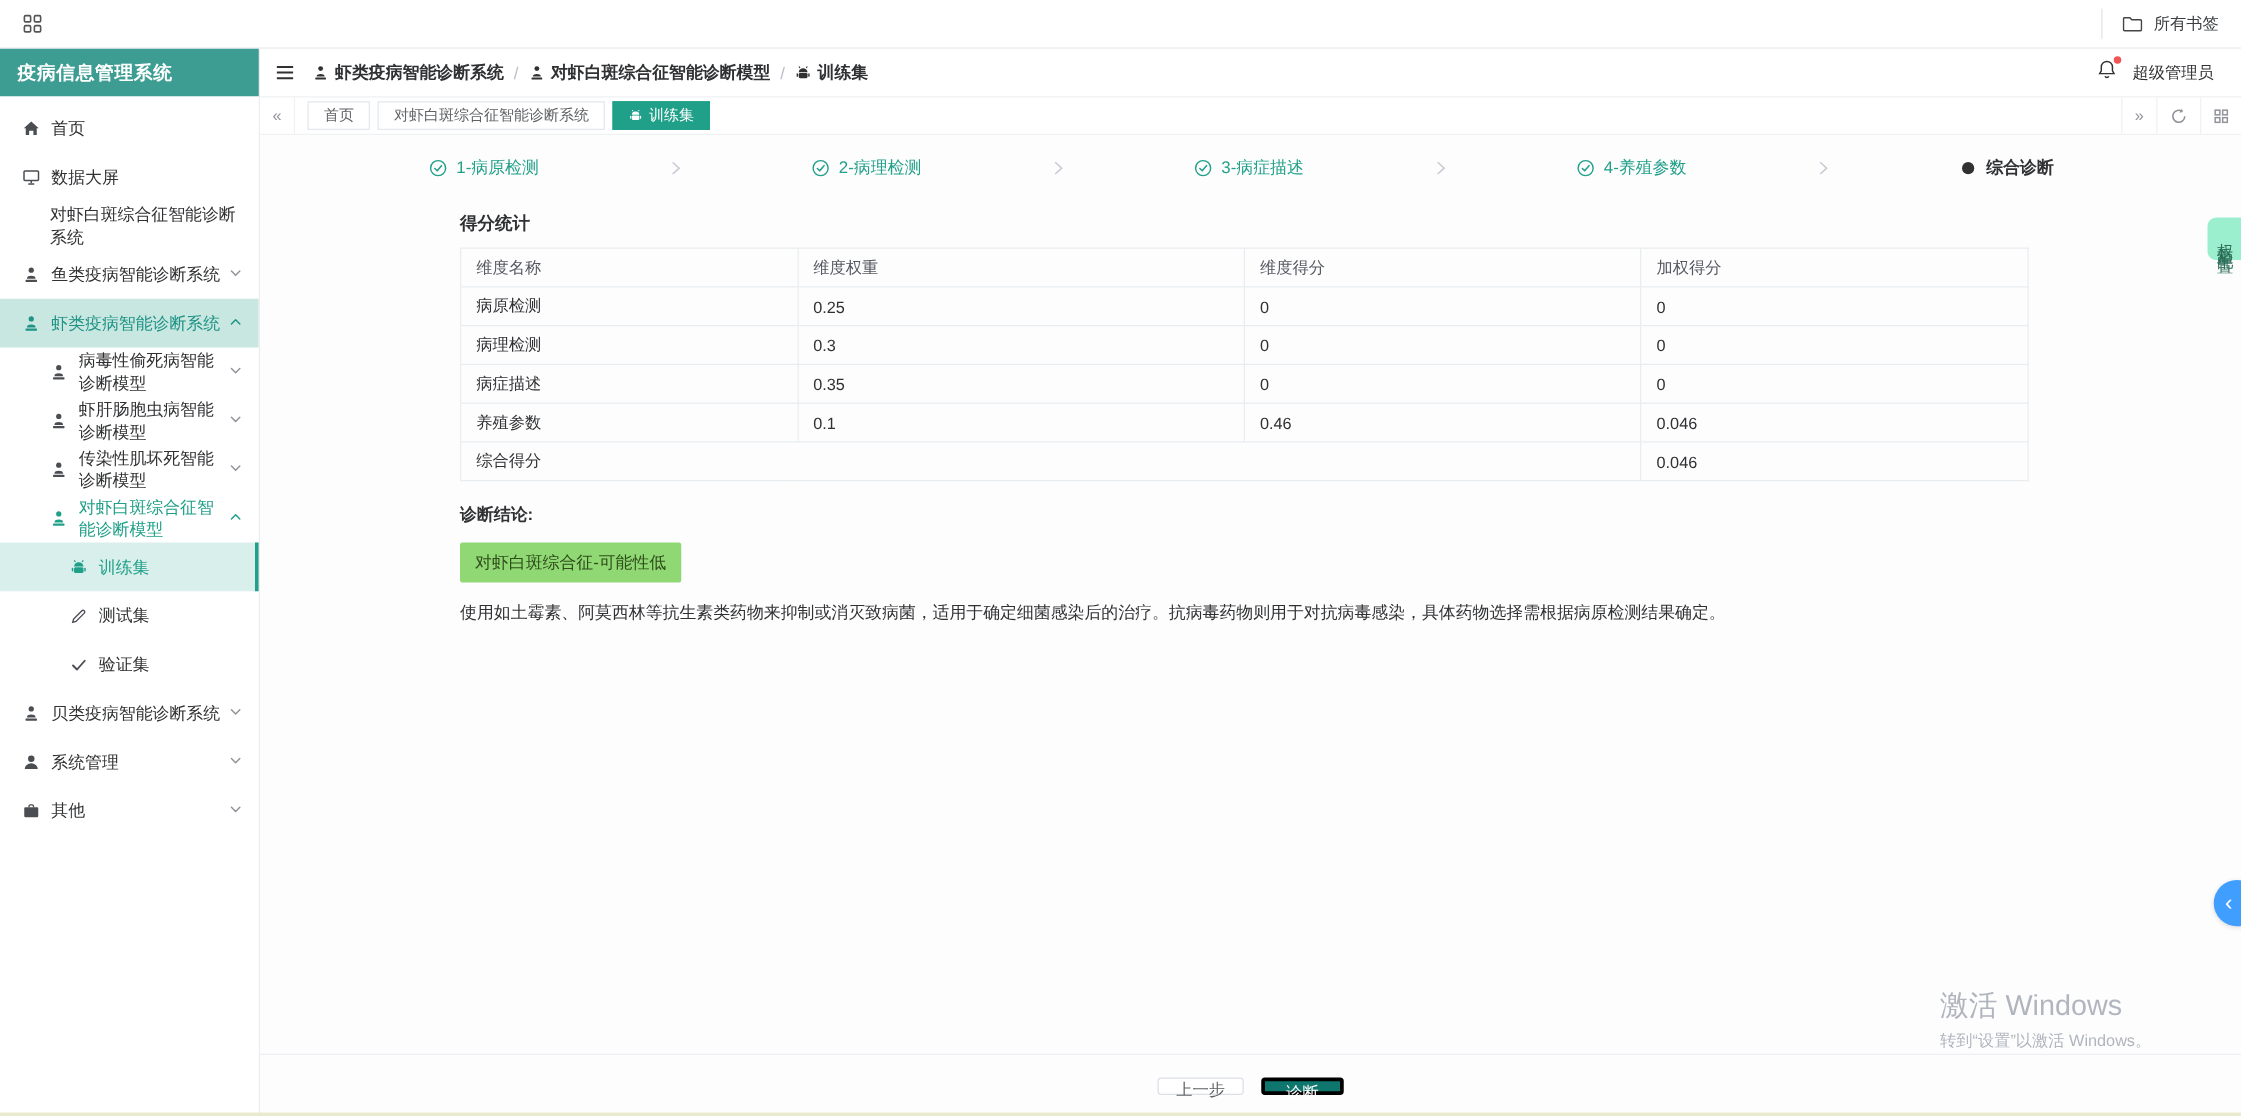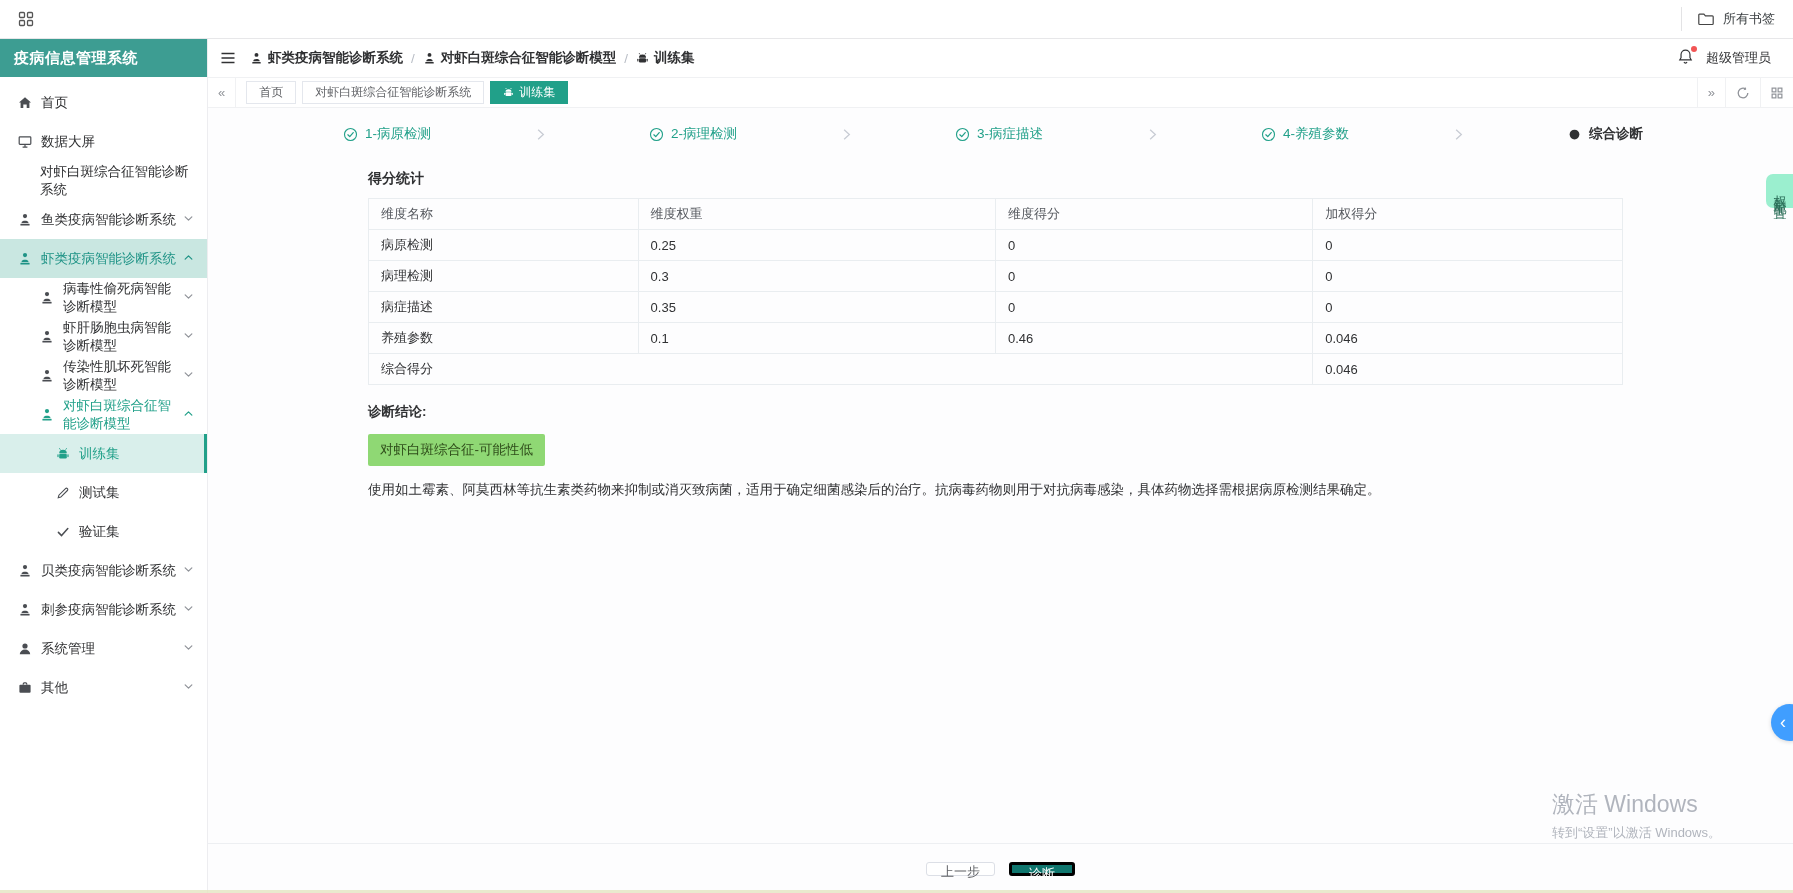--- a/index.html
+++ b/index.html
@@ -249,33 +249,20 @@
           </div>
           <div class="menu-item lvl1">
             <span class="icon mi">
               <svg viewBox="0 0 14 14">
                 <circle cx="7" cy="3.1" r="2.1" fill="currentColor"></circle>
                 <path d="M3.6 9.6c0-2.6 6.8-2.6 6.8 0v.4H3.6z" fill="currentColor"></path>
                 <rect x="2.4" y="10.8" width="9.2" height="1.7" rx="0.5" fill="currentColor"></rect>
               </svg>
             </span>
             <span class="mi-label">贝类疫病智能诊断系统</span>
-            <span class="chev"><svg viewBox="0 0 14 14">
-                <path d="M3.4 5.2 7 8.8l3.6-3.6" fill="none" stroke="currentColor" stroke-width="1.3" stroke-linecap="round" stroke-linejoin="round"></path>
-              </svg></span>
-          </div>
-          <div class="menu-item lvl1">
-            <span class="icon mi">
-              <svg viewBox="0 0 14 14">
-                <circle cx="7" cy="3.1" r="2.1" fill="currentColor"></circle>
-                <path d="M3.6 9.6c0-2.6 6.8-2.6 6.8 0v.4H3.6z" fill="currentColor"></path>
-                <rect x="2.4" y="10.8" width="9.2" height="1.7" rx="0.5" fill="currentColor"></rect>
-              </svg>
-            </span>
-            <span class="mi-label">刺参疫病智能诊断系统</span>
             <span class="chev"><svg viewBox="0 0 14 14">
                 <path d="M3.4 5.2 7 8.8l3.6-3.6" fill="none" stroke="currentColor" stroke-width="1.3" stroke-linecap="round" stroke-linejoin="round"></path>
               </svg></span>
           </div>
           <div class="menu-item lvl1">
             <span class="icon mi">
               <svg viewBox="0 0 14 14">
                 <circle cx="7" cy="4" r="2.6" fill="currentColor"></circle>
                 <path d="M1.8 12.2a5.2 4.6 0 0 1 10.4 0z" fill="currentColor"></path>
               </svg>

